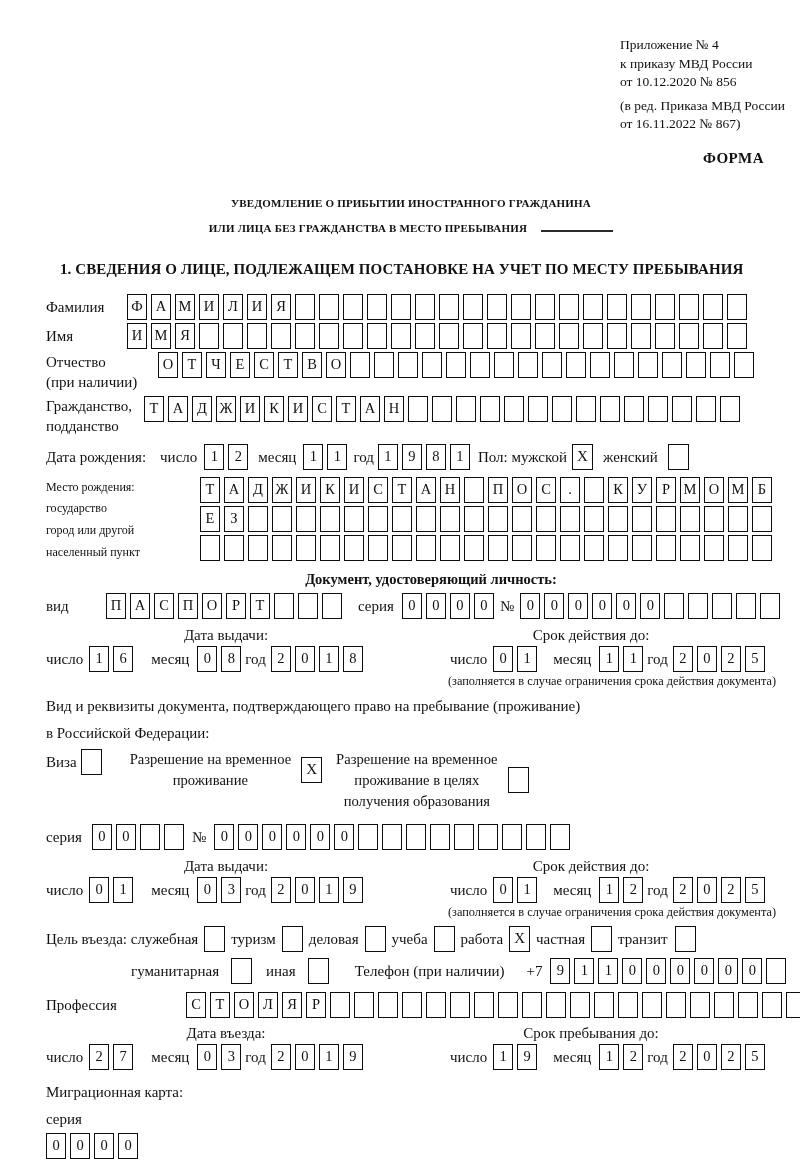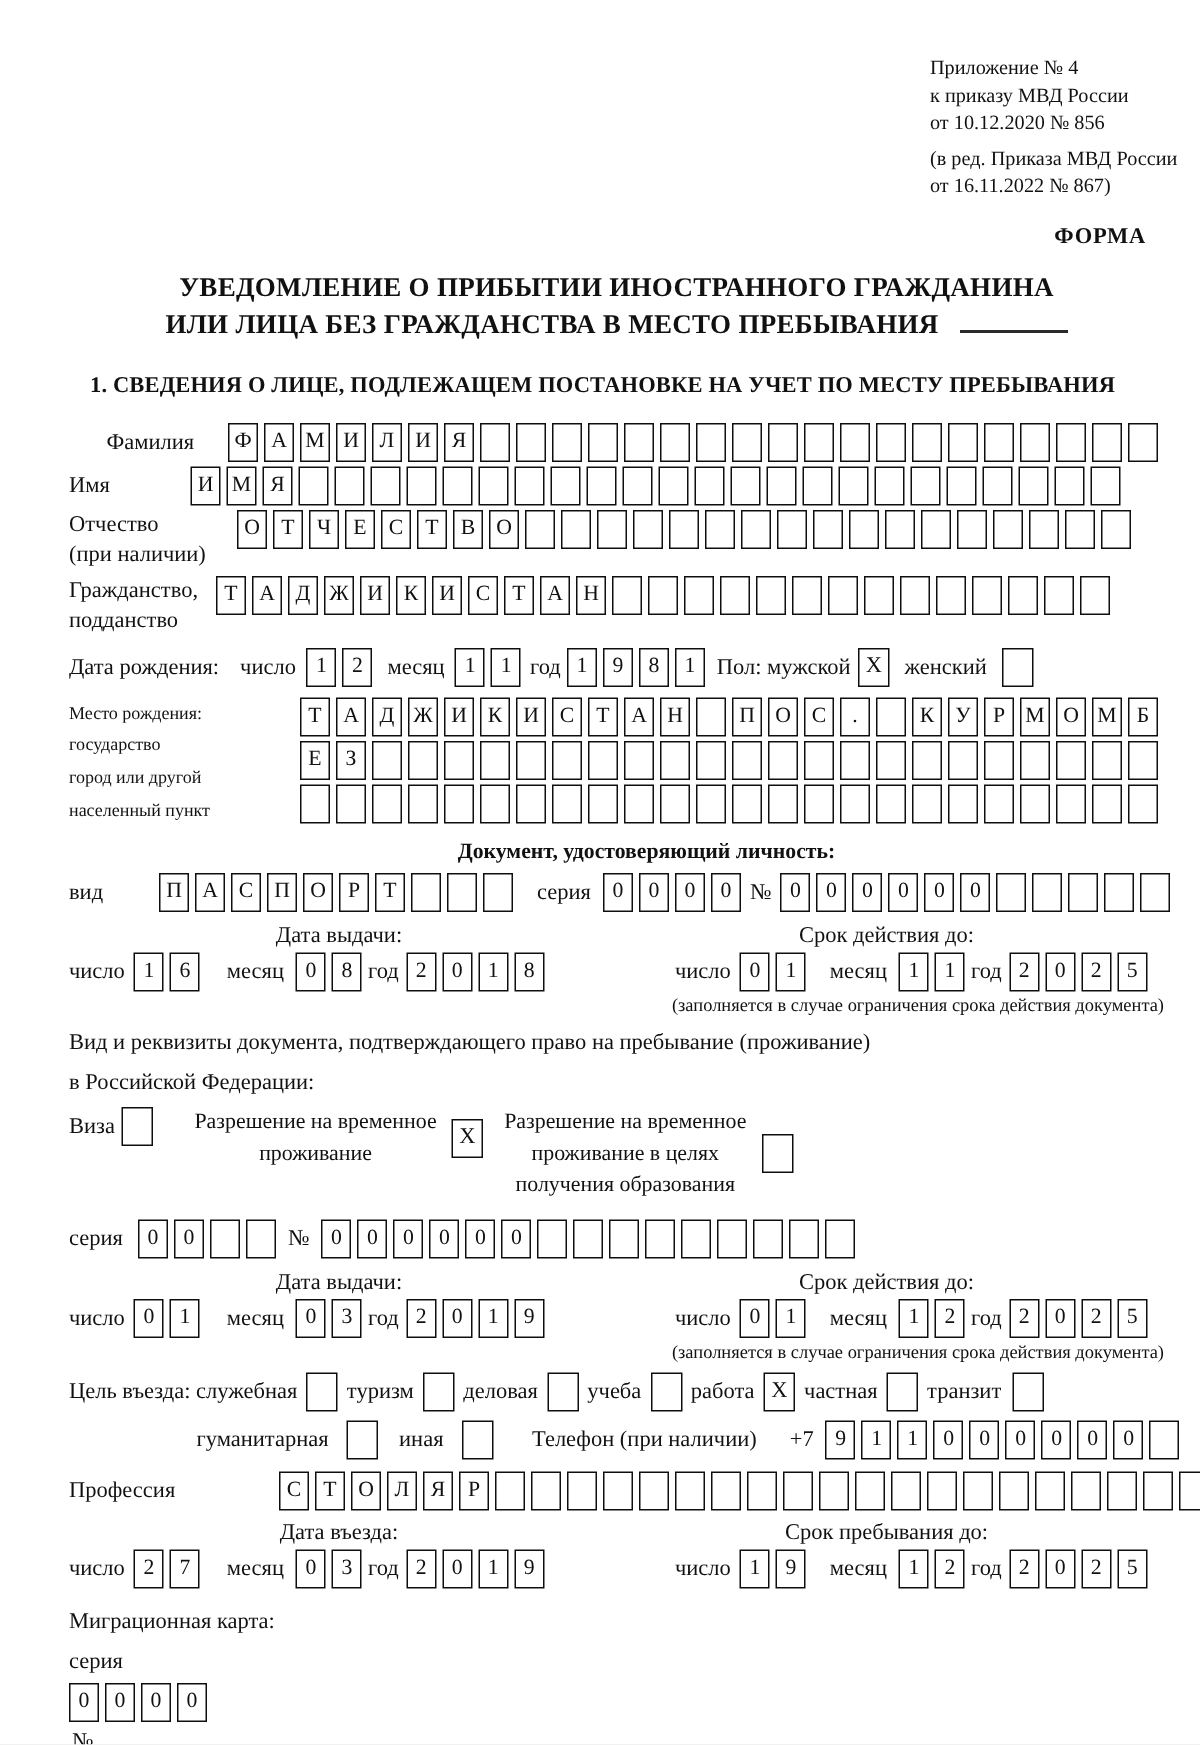--- a/index.html
+++ b/index.html
@@ -5,21 +5,21 @@
   html,body{margin:0;padding:0;background:#e8e8e8;}
   .page{
     width:800px;height:1163px;background:#ffffff;margin:0 auto;
     box-sizing:border-box;padding:36px 24px 0 46px;
     font-family:"Liberation Serif","DejaVu Serif",serif;color:#111;
     position:relative;overflow:hidden;
   }
   .hdr{margin-left:574px;font-size:13.5px;line-height:18.5px;white-space:nowrap;}
   .hdr .rev{margin-top:5px;}
   .forma{font-weight:bold;font-size:15px;text-align:right;margin:16px 12px 0 0;letter-spacing:.5px;}
-  .title{ text-align:center;font-weight:bold;font-size:18px;line-height:25px;margin-top:12px;letter-spacing:.2px;}
+  .title{ text-align:center;font-weight:bold;font-size:11px;line-height:25px;margin-top:24px;letter-spacing:.2px;}
   .blankline{display:inline-block;width:72px;border-bottom:2px solid #2a2a2a;margin-left:14px;}
   .sec{font-weight:bold;font-size:15px;margin:20px 0 0 14px;letter-spacing:.1px;}
 
   .row{display:flex;align-items:flex-start;margin-top:3px;}
   .lbl{font-size:15px;line-height:26px;flex:none;}
   .cells{display:inline-flex;flex:none;}
   .cell{
     display:inline-block;width:20px;height:26px;box-sizing:border-box;
     border:1.7px solid #0e0e0e;margin-right:4px;background:#fff;
     text-align:center;font-size:14.5px;line-height:23px;
@@ -78,21 +78,21 @@
 
   <div class="forma">ФОРМА</div>
 
   <div class="title">
     <div>УВЕДОМЛЕНИЕ О ПРИБЫТИИ ИНОСТРАННОГО ГРАЖДАНИНА</div>
     <div><span>ИЛИ ЛИЦА БЕЗ ГРАЖДАНСТВА В МЕСТО ПРЕБЫВАНИЯ</span><span class="blankline"></span></div>
   </div>
 
   <div class="sec">1. СВЕДЕНИЯ О ЛИЦЕ, ПОДЛЕЖАЩЕМ ПОСТАНОВКЕ НА УЧЕТ ПО МЕСТУ ПРЕБЫВАНИЯ</div>
 
-  <div class="row" style="margin-top:16px;justify-content:flex-end;">
+  <div class="row" style="margin-top:16px;">
     <span class="lbl w-surname">Фамилия</span>
     <span class="cells">
         <span class="cell">Ф</span>
         <span class="cell">А</span>
         <span class="cell">М</span>
         <span class="cell">И</span>
         <span class="cell">Л</span>
         <span class="cell">И</span>
         <span class="cell">Я</span>
         <span class="cell"></span>

